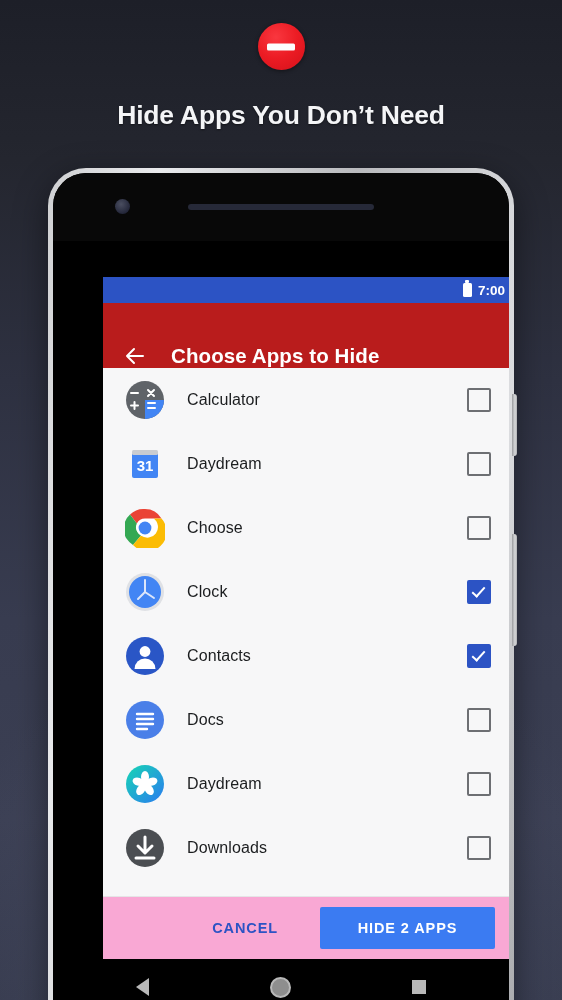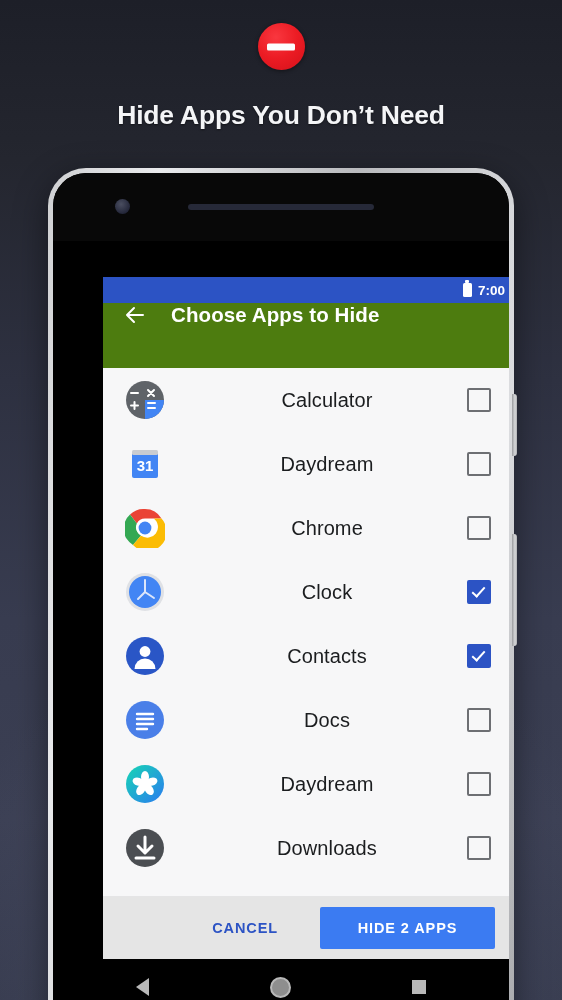--- a/index.html
+++ b/index.html
@@ -70,41 +70,41 @@
   }
   .statusbar{
     height:26px;background:#2c53c4;color:#fff;
     display:flex;align-items:center;justify-content:flex-end;
     padding-right:10px;font-size:13.5px;font-weight:bold;gap:6px;
   }
   .batt{width:9px;height:14px;border-radius:1.5px;background:#fff;position:relative;}
   .batt:before{content:"";position:absolute;left:50%;top:-3px;transform:translateX(-50%);
                width:4px;height:2.5px;background:#fff;border-radius:1px;}
   .appbar{
-    height:65px;background:#4d7c0f;display:flex;align-items:flex-start;
+    height:65px;background:#b91c1c;display:flex;align-items:flex-end;
     padding:0 0 0 20px;gap:24px;
   }
   .back-arrow{width:24px;height:24px;flex:none;}
   .appbar-title{color:#fff;font-size:20.5px;font-weight:bold;letter-spacing:.1px;}
 
   
   .list{position:absolute;left:0;top:91px;right:0;bottom:0;background:#f7f7f8;}
   .row{height:64px;display:flex;align-items:center;padding:0 24px 0 22px;}
   .app-icon{width:40px;height:40px;flex:none;margin-right:22px;}
-  .app-label{flex:1;font-size:20px;color:#1b1d1f;letter-spacing:.1px;text-align:center;}
+  .app-label{flex:1;font-size:16px;color:#1b1d1f;letter-spacing:.1px;}
   .cbox{width:20px;height:20px;flex:none;border:2px solid #6d6f73;border-radius:2px;background:transparent;}
   .cbox.on{border-color:#2c53c4;background:#2c53c4;position:relative;}
   .cbox.on:after{
     content:"";position:absolute;left:6px;top:2px;width:5px;height:11px;
     border:solid #fff;border-width:0 2.6px 2.6px 0;transform:rotate(42deg);
   }
 
   
   .actionbar{
-    position:absolute;left:0;right:0;bottom:0;height:62px;background:#e5e5e5;
+    position:absolute;left:0;right:0;bottom:0;height:62px;background:#f9a8d4;
     display:flex;align-items:center;justify-content:flex-end;gap:24px;padding:0 20px;
     box-shadow:0 -1px 0 rgba(0,0,0,.07);
   }
   .btn-cancel{
     color:#2c53c4;font-size:14.5px;font-weight:bold;letter-spacing:.9px;
     background:none;border:none;padding:10px 18px;cursor:pointer;
   }
   .btn-hide{
     background:#3b7bf2;color:#fff;border:none;border-radius:2px;
     font-size:14.5px;font-weight:bold;letter-spacing:.9px;
@@ -186,21 +186,21 @@
 
           <div class="row">
             <svg class="app-icon" viewBox="0 0 40 40">
               <circle cx="20" cy="20" r="19" fill="#fff"></circle>
               <path d="M20 1a19 19 0 0 1 16.5 9.6H20a9.4 9.4 0 0 0-8.2 4.8L5 6.5A19 19 0 0 1 20 1z" fill="#ea4335"></path>
               <path d="M5 6.5l6.8 8.9A9.4 9.4 0 0 0 16 27.6L8 37A19 19 0 0 1 5 6.5z" fill="#34a853"></path>
               <path d="M36.5 10.6A19 19 0 0 1 8 37l8-9.4a9.4 9.4 0 0 0 12.7-17z" fill="#fbbc04"></path>
               <circle cx="20" cy="20" r="8.6" fill="#fff"></circle>
               <circle cx="20" cy="20" r="6.4" fill="#4285f4"></circle>
             </svg>
-            <span class="app-label">Chrome</span>
+            <span class="app-label">Choose</span>
             <span class="cbox"></span>
           </div>
 
           <div class="row">
             <svg class="app-icon" viewBox="0 0 40 40">
               <circle cx="20" cy="20" r="19" fill="#dfe1e5"></circle>
               <circle cx="20" cy="20" r="16" fill="#4285f4"></circle>
               <path d="M20 20V8M20 20l9 6M20 20l-7 7" stroke="#dce6fa" stroke-width="2" stroke-linecap="round" fill="none"></path>
             </svg>
             <span class="app-label">Clock</span>

